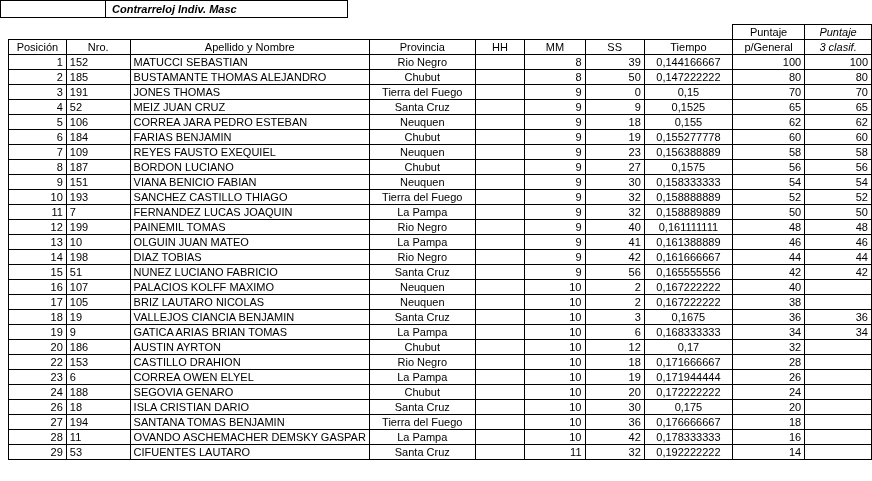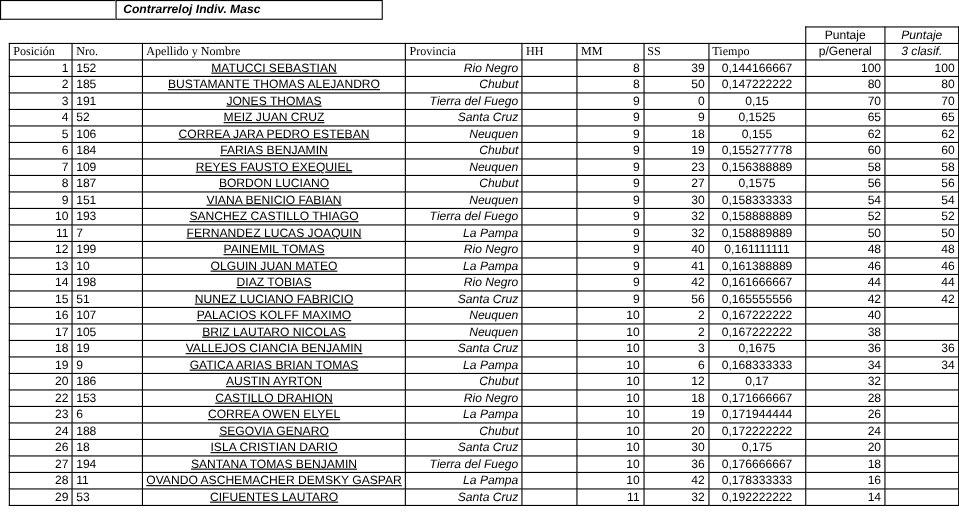--- a/index.html
+++ b/index.html
@@ -89,30 +89,30 @@
     text-align: center;
     vertical-align: middle;
     font-weight: bold;
     font-size: 11px;
   }
   .hdr-cell.normal { font-weight: normal; }
   .hdr-cell.italic { font-style: italic; }
 
   
   .hdr-span {
+    text-align: center;
     vertical-align: middle;
     font-size: 11px;
-    font-family: Liberation Serif, serif;
   }
 
   
   .c-pos { text-align: right; }
   .c-nro { text-align: left; }
-  .c-name { text-align: center; text-decoration: underline; }
-  .c-prov { text-align: right; font-style: italic; }
+  .c-name { text-align: left; }
+  .c-prov { text-align: center; }
   .c-hh { text-align: right; }
   .c-mm { text-align: right; }
   .c-ss { text-align: right; }
   .c-tiempo { text-align: center; }
   .c-pgen { text-align: right; }
   .c-p3 { text-align: right; }
 </style>
 </head>
 <body>
 

